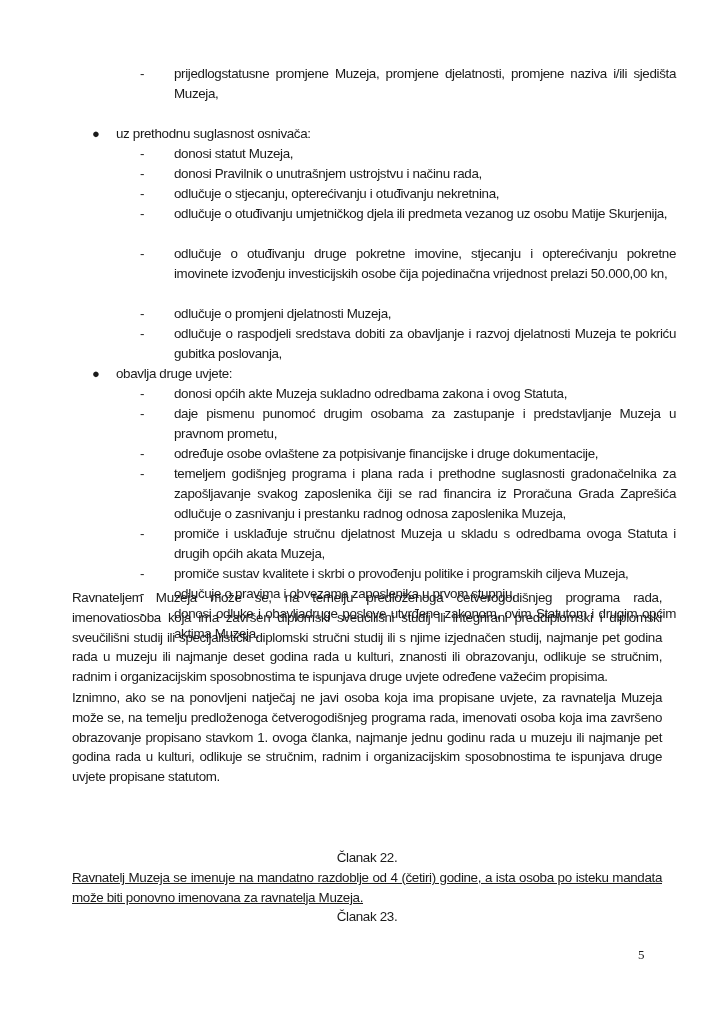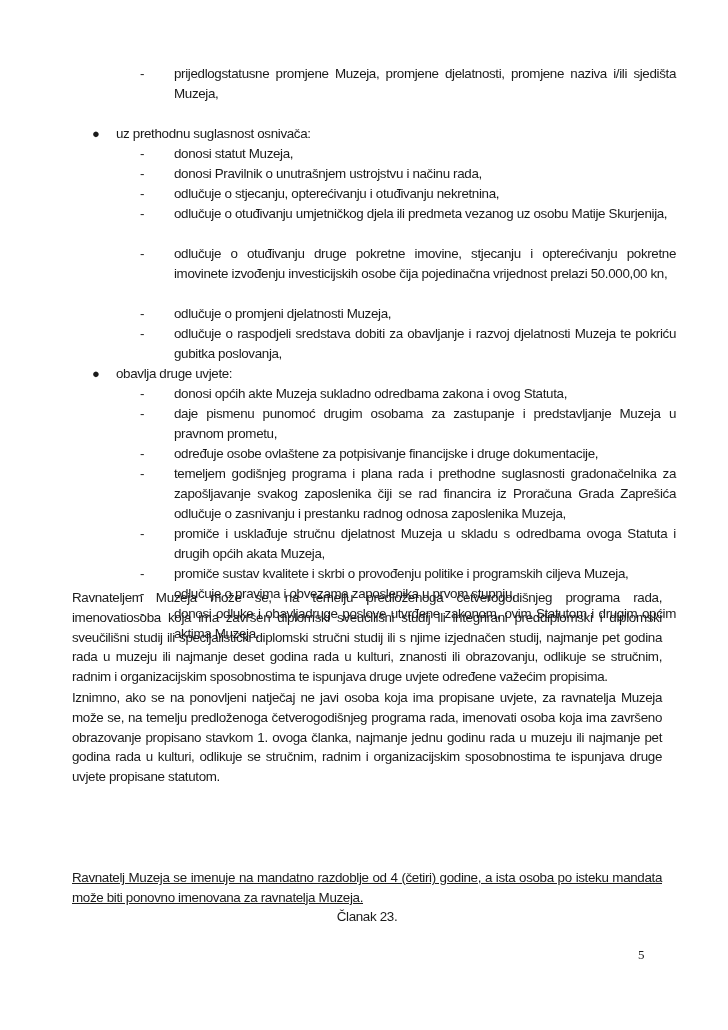--- a/index.html
+++ b/index.html
@@ -97,18 +97,19 @@
     <div class="body">odlučuje o pravima i obvezama zaposlenika u prvom stupnju,</div>
   </div>
   <div class="dash-item" style="top:604px;">
     <span class="dash">-</span>
     <div class="body">donosi odluke i obavljadruge poslove utvrđene zakonom, ovim Statutom i drugim općim aktima Muzeja.</div>
   </div>
 
   <div class="para" style="top:588px;">Ravnateljem Muzeja može se, na temelju predloženoga četverogodišnjeg programa rada, imenovatiosoba koja ima završen diplomski sveučilišni studij ili integrirani preddiplomski i diplomski sveučilišni studij ili specijalistički diplomski stručni studij ili s njime izjednačen studij, najmanje pet godina rada u muzeju ili najmanje deset godina rada u kulturi, znanosti ili obrazovanju, odlikuje se stručnim, radnim i organizacijskim sposobnostima te ispunjava druge uvjete određene važećim propisima.</div>
   <div class="para" style="top:688px;">Iznimno, ako se na ponovljeni natječaj ne javi osoba koja ima propisane uvjete, za ravnatelja Muzeja može se, na temelju predloženoga četverogodišnjeg programa rada, imenovati osoba koja ima završeno obrazovanje propisano stavkom 1. ovoga članka, najmanje jednu godinu rada u muzeju ili najmanje pet godina rada u kulturi, odlikuje se stručnim, radnim i organizacijskim sposobnostima te ispunjava druge uvjete propisane statutom.</div>
 
+  <div class="heading" style="top:848px;">Članak 22.</div>
   <div class="para" style="top:868px;text-decoration:underline;">Ravnatelj Muzeja se imenuje na mandatno razdoblje od 4 (četiri) godine, a ista osoba po isteku mandata može biti ponovno imenovana za ravnatelja Muzeja.</div>
 
   <div class="heading" style="top:907px;">Članak 23.</div>
 
   <div class="pagenum">5</div>
 </div>
 
 </body></html>

